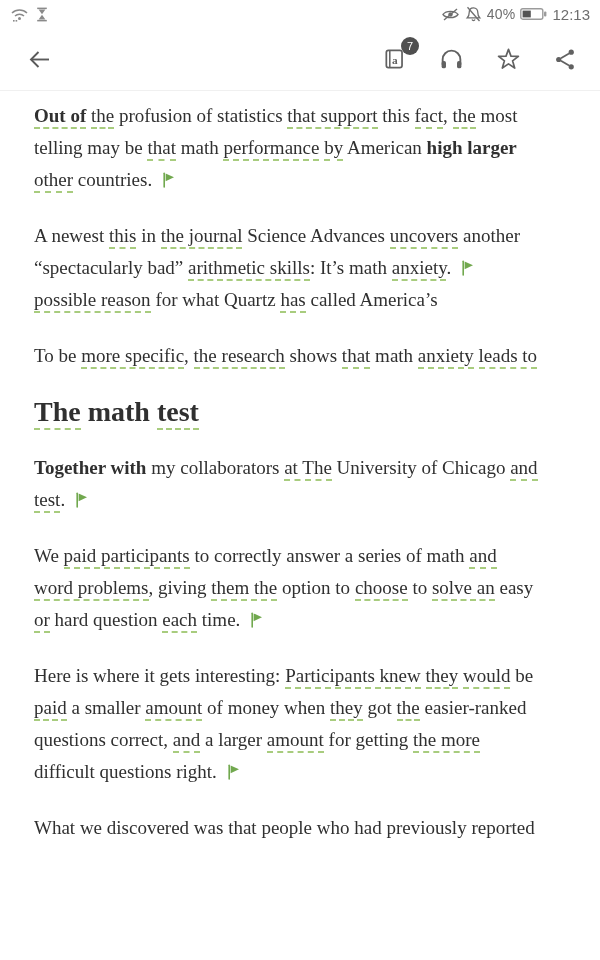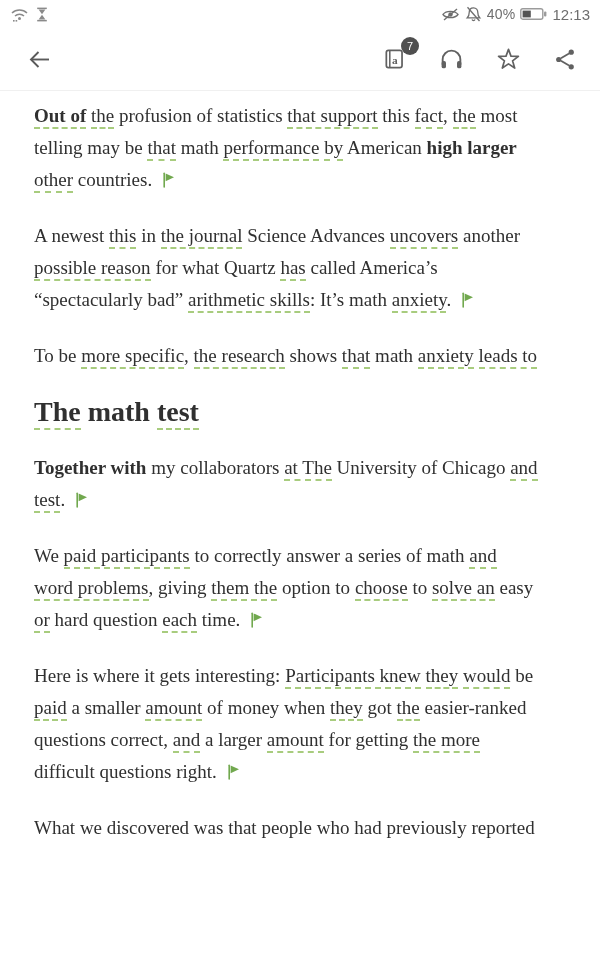--- a/index.html
+++ b/index.html
@@ -134,25 +134,25 @@
       <p>
         <span class="line"><span class="b hl">Out of</span><span> </span><span class="hl">the</span><span> profusion of statistics </span><span class="hl">that support</span><span> this </span><span class="hl">fact</span><span>, </span><span class="hl">the</span><span> most</span></span>
         <span class="line"><span>telling may be </span><span class="hl">that</span><span> math </span><span class="hl">performance</span><span> </span><span class="hl">by</span><span> American </span><span class="b">high larger</span></span>
         <span class="line"><span class="hl">other</span><span> countries.</span><svg class="flag" width="13" height="16" viewBox="0 0 13 16">
             <path d="M2.2 1.2 V15" stroke="#71a84e" stroke-width="1.6" stroke-linecap="round" fill="none"></path>
             <path d="M3.6 1.4 L12 5.3 L3.6 9.2 Z" fill="#71a84e"></path>
           </svg></span>
       </p>
       <p>
         <span class="line"><span>A newest </span><span class="hl">this</span><span> in </span><span class="hl">the journal</span><span> Science Advances </span><span class="hl">uncovers</span><span> another</span></span>
-        <span class="line"><span class="hl">possible reason</span><span> for what Quartz </span><span class="hl">has</span><span> called America’s</span></span>
         <span class="line"><span>“spectacularly bad” </span><span class="hl">arithmetic skills</span><span>: It’s math </span><span class="hl">anxiety</span><span>.</span><svg class="flag" width="13" height="16" viewBox="0 0 13 16">
             <path d="M2.2 1.2 V15" stroke="#71a84e" stroke-width="1.6" stroke-linecap="round" fill="none"></path>
             <path d="M3.6 1.4 L12 5.3 L3.6 9.2 Z" fill="#71a84e"></path>
           </svg></span>
+        <span class="line"><span class="hl">possible reason</span><span> for what Quartz </span><span class="hl">has</span><span> called America’s</span></span>
       </p>
       <p>
         <span class="line"><span>To be </span><span class="hl">more specific</span><span>, </span><span class="hl">the research</span><span> shows </span><span class="hl">that</span><span> math </span><span class="hl">anxiety</span><span> </span><span class="hl">leads to</span></span>
       </p>
       <h2>
         <span class="line"><span class="hl">The</span><span> math </span><span class="hl">test</span></span>
       </h2>
       <p>
         <span class="line"><span class="b">Together with</span><span> my collaborators </span><span class="hl">at The</span><span> University of Chicago </span><span class="hl">and</span></span>
         <span class="line"><span class="hl">test</span><span>.</span><svg class="flag" width="13" height="16" viewBox="0 0 13 16">

